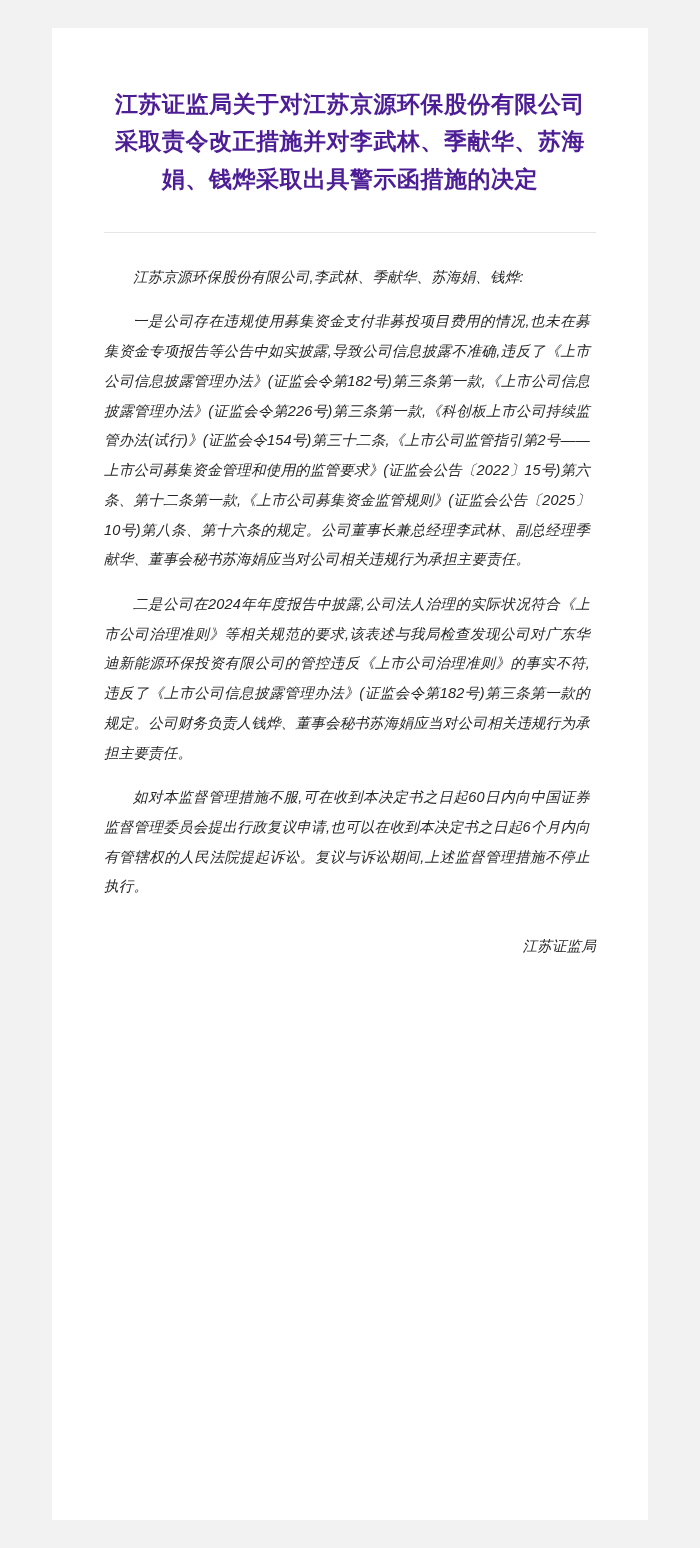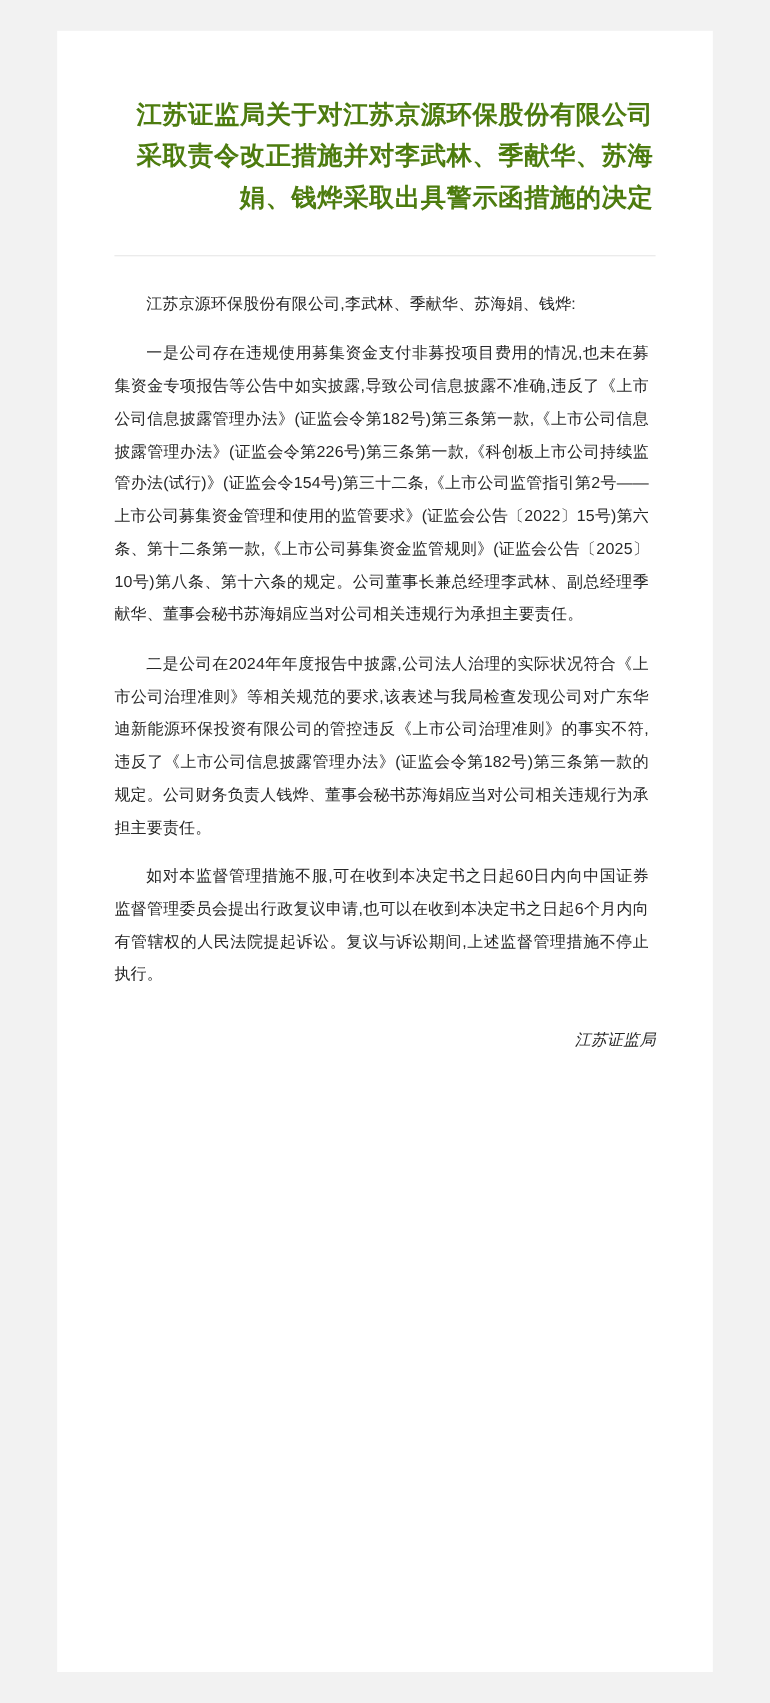--- a/index.html
+++ b/index.html
@@ -20,41 +20,42 @@
     width: 596px;
     margin-top: 28px;
     margin-bottom: 28px;
     padding: 48px 52px 56px 52px;
     box-sizing: border-box;
     min-height: 1492px;
   }
   .doc-title {
     font-size: 23px;
     font-weight: bold;
-    color: #4d7c0f;
+    color: #4c1d95;
     line-height: 1.62;
-    text-align: right;
+    text-align: center;
     letter-spacing: 0.5px;
     margin: 10px 0 0 0;
     padding: 0 2px;
   }
   .divider {
     border: none;
     border-top: 1px solid #e6e6e6;
     margin: 34px 0 30px 0;
   }
   .body-text p {
     font-size: 14.5px;
     line-height: 2.05;
     color: #262626;
     margin: 0 6px 15px 0;
     text-align: justify;
     text-justify: inter-ideograph;
     text-indent: 2em;
     letter-spacing: 0.2px;
+    font-style: italic;
   }
   .signature {
     margin-top: 30px;
   }
   .signature div {
     font-size: 14.5px;
     line-height: 2.05;
     color: #262626;
     text-align: right;
     letter-spacing: 0.2px;

